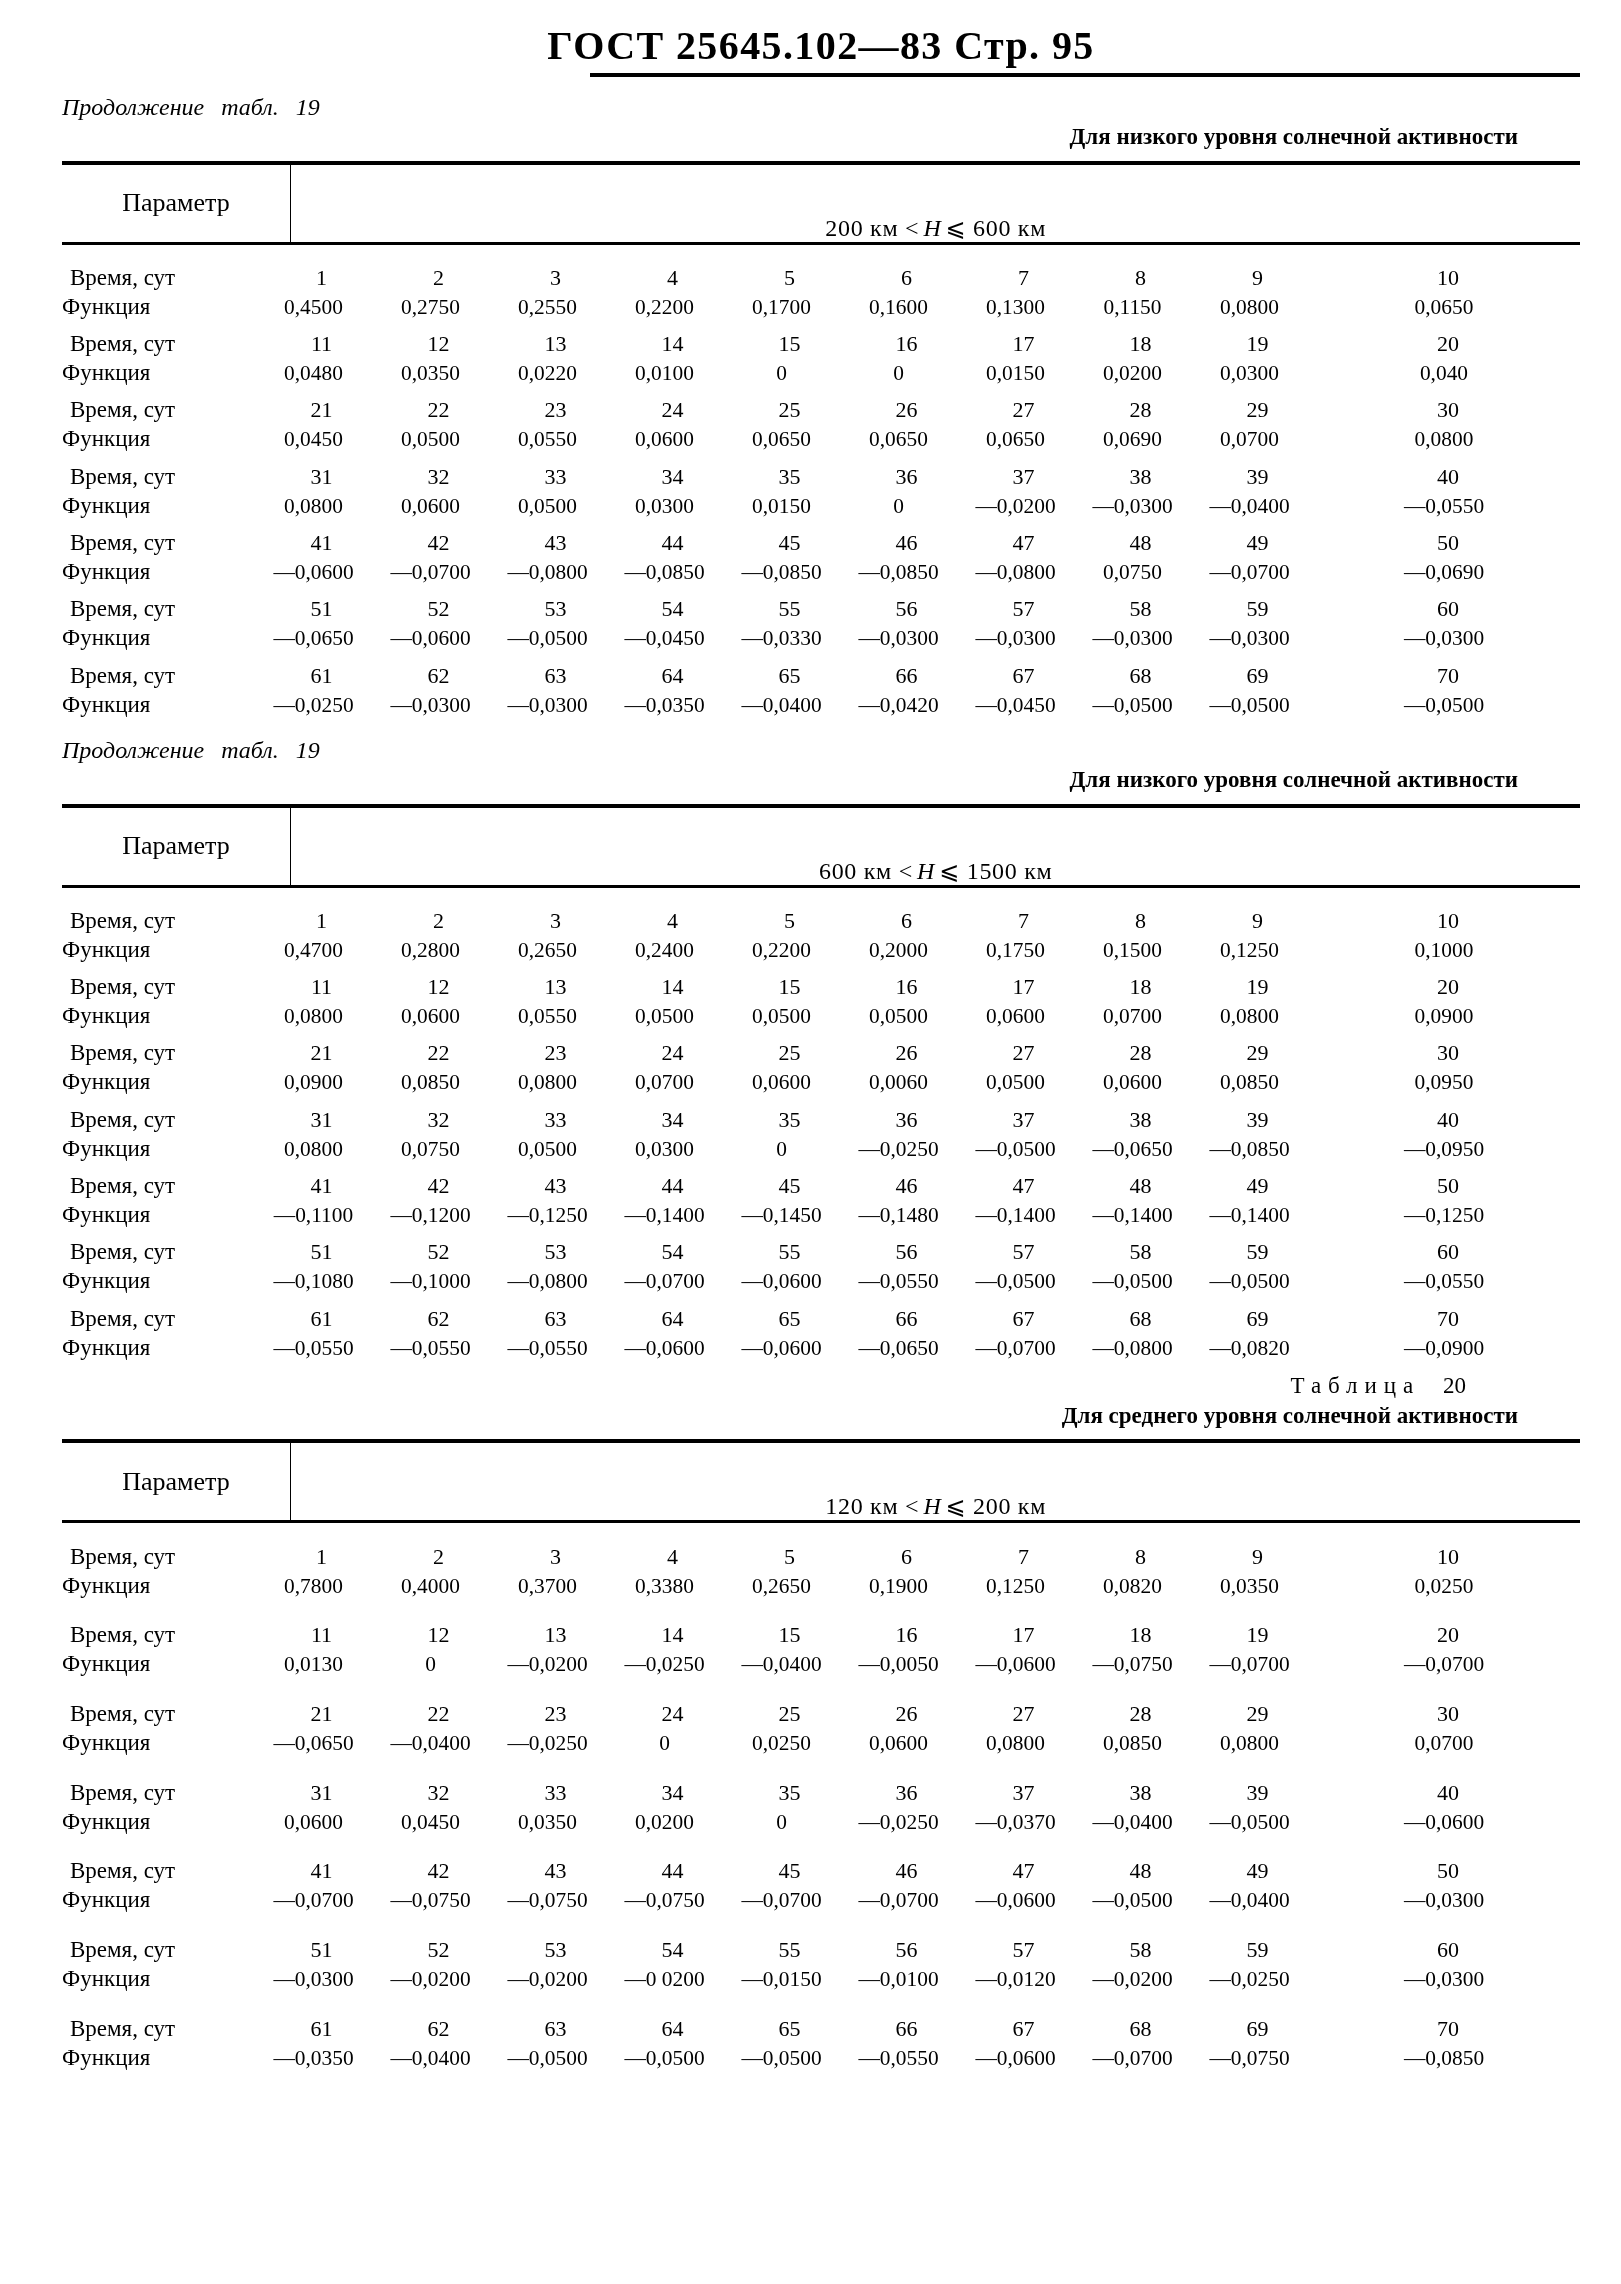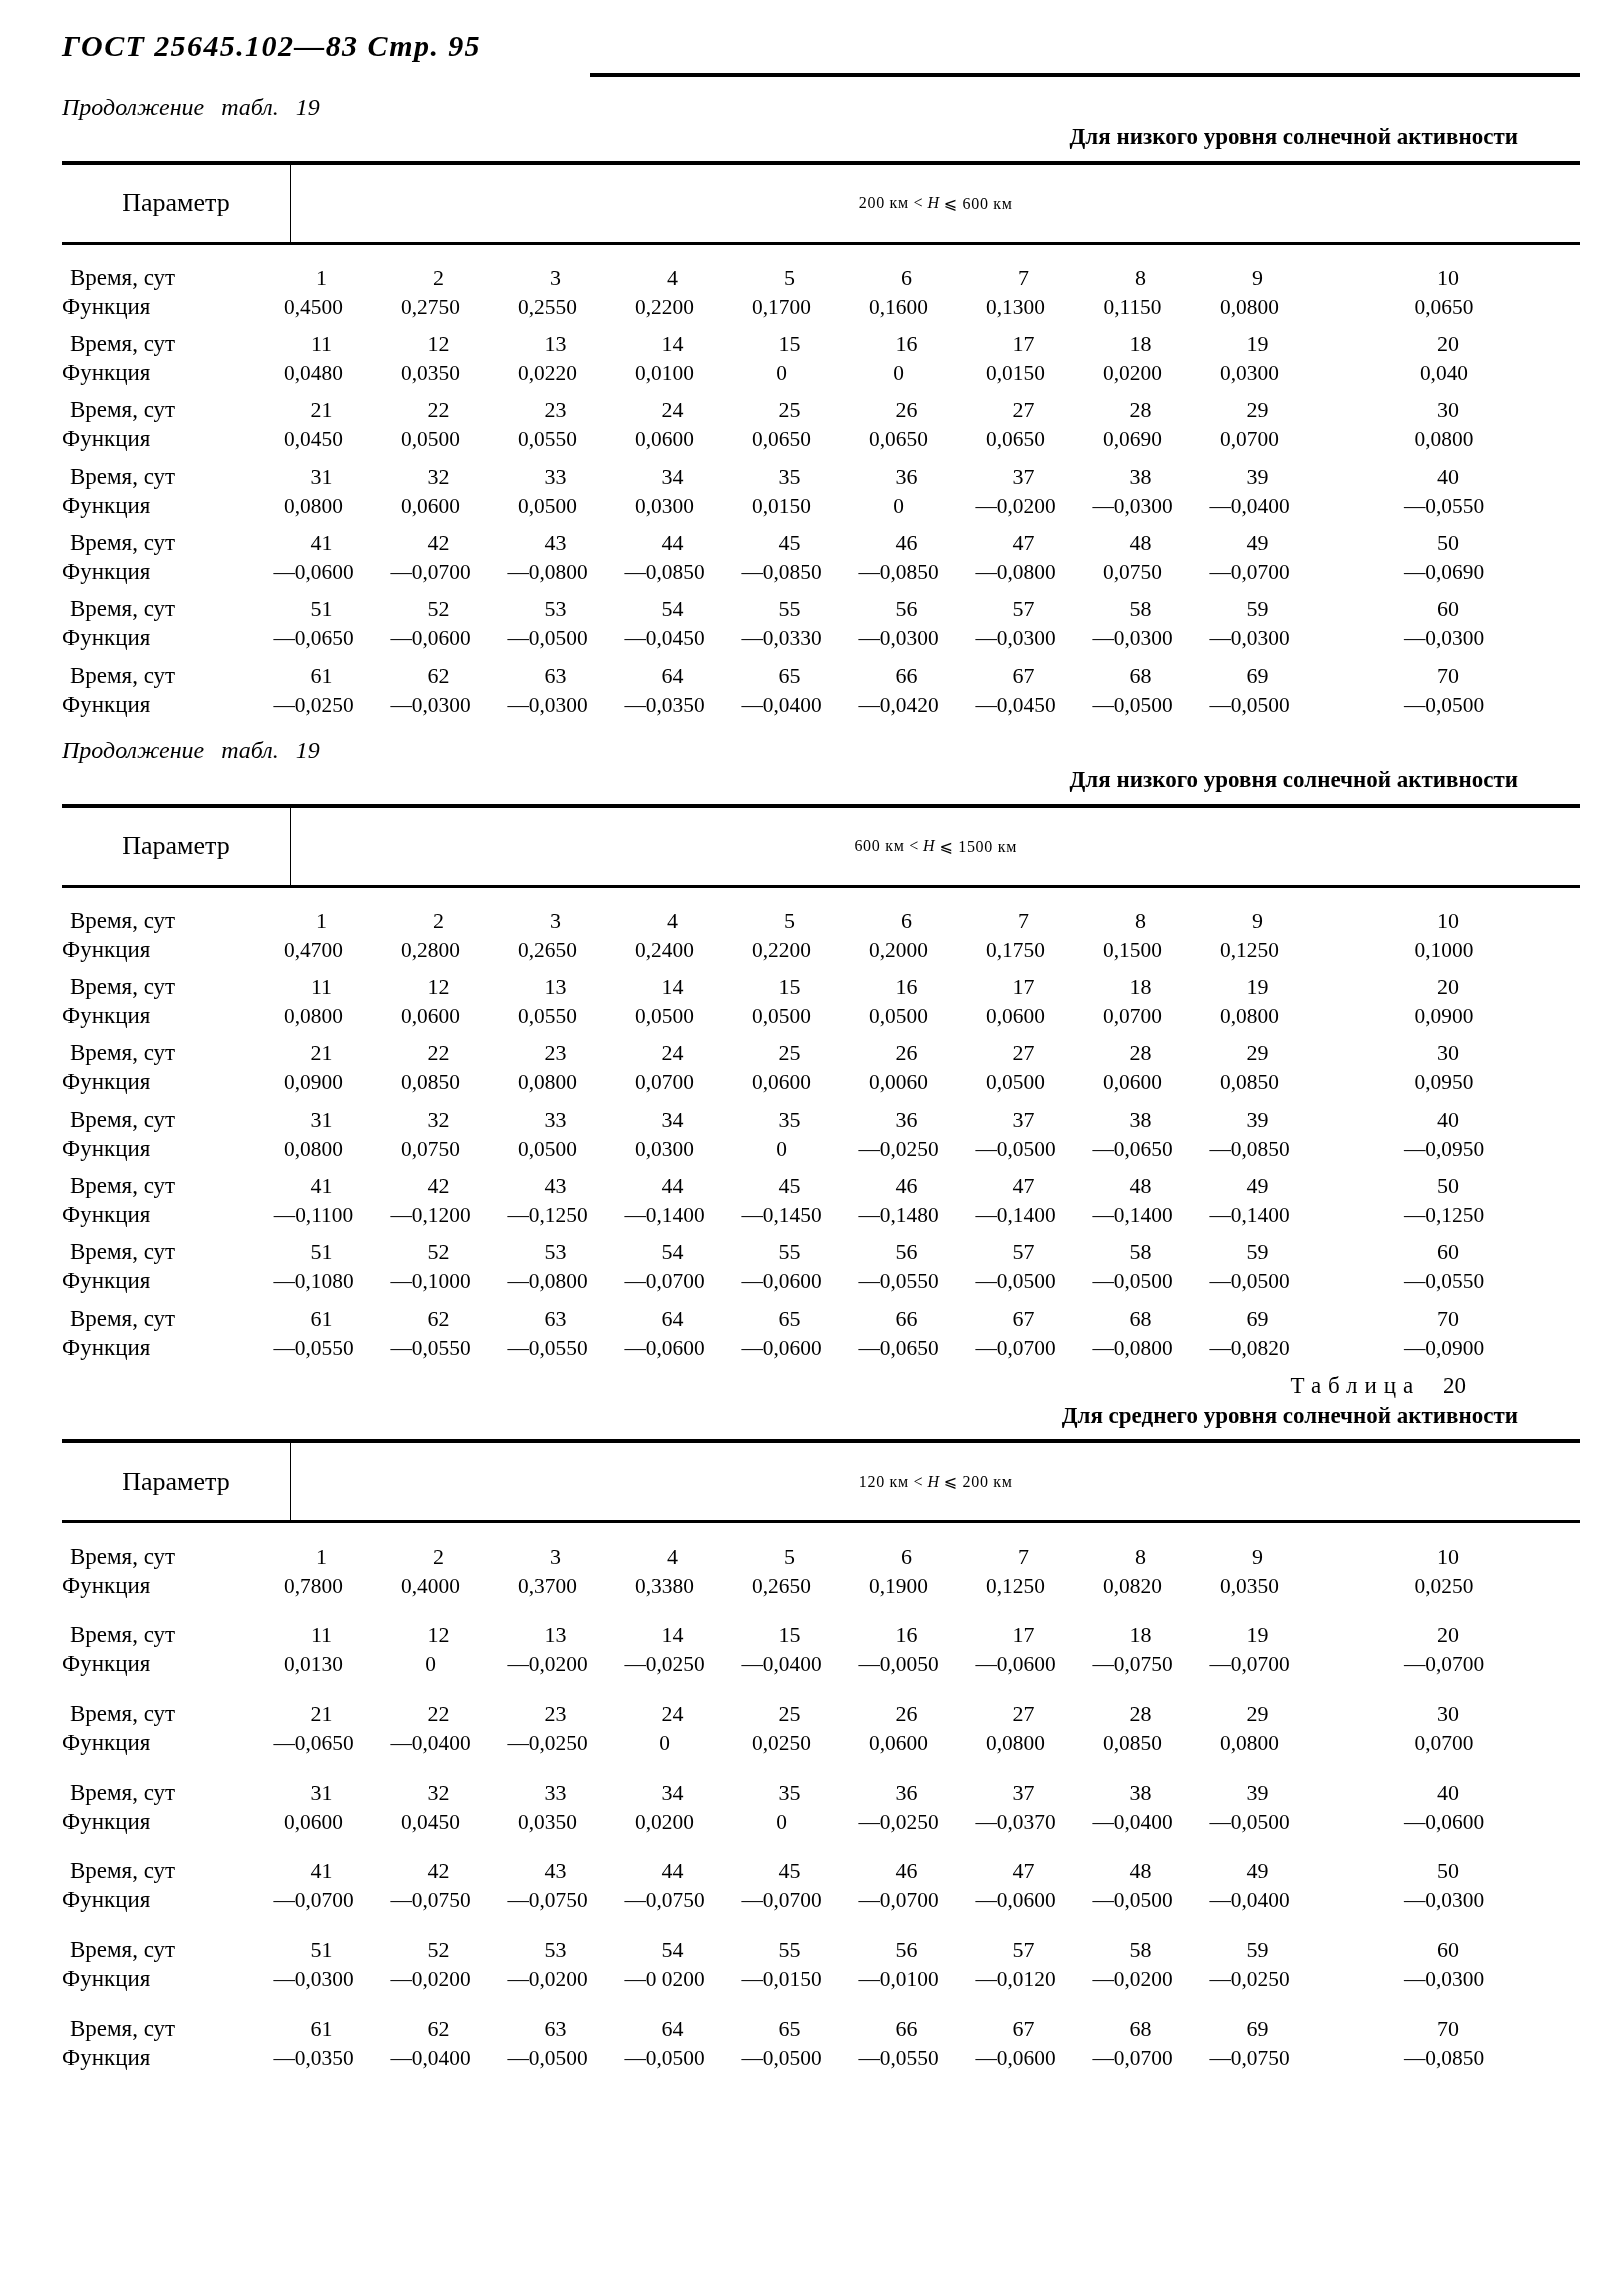--- a/index.html
+++ b/index.html
@@ -8,27 +8,26 @@
     width:1621px;height:2284px;
     background:#ffffff;
     color:#000;
     font-family:"Liberation Serif","DejaVu Serif",serif;
     overflow:hidden;
     box-sizing:border-box;
     padding:29px 41px 0 62px;
   }
   
   .gost-header{
-    text-align:left;
+    text-align:center;
     font-weight:bold;
-    font-size:30px;
+    font-size:40px;
     letter-spacing:1.4px;
     line-height:34px;
     white-space:nowrap;
-    font-style:italic;
   }
   .header-rule{
     border:none;
     border-top:4.1px solid #000;
     margin:9.7px 0 0 528px;
   }
   
   .pre-note{
     text-align:left;
     font-style:italic;
@@ -74,22 +73,22 @@
     margin-top:8.3px;
   }
   .thead .param{
     width:228px;
     display:flex;align-items:center;justify-content:center;
     font-size:26px;
   }
   .thead .vline{width:1.4px;background:#000;}
   .thead .range{
     flex:1;
-    display:flex;align-items:center;justify-content:center;
-    font-size:16px;
+    display:flex;align-items:flex-end;justify-content:center;
+    font-size:24px;
     letter-spacing:0.7px;
   }
   .thead .range i{padding:0 4.1px;}
   
   .rows{padding-top:19.3px;}
   .line{
     display:grid;
     grid-template-columns:193px repeat(9,117px) 1fr;
   }
   .time-line{font-size:22px;line-height:28px;margin-left:8px;}

